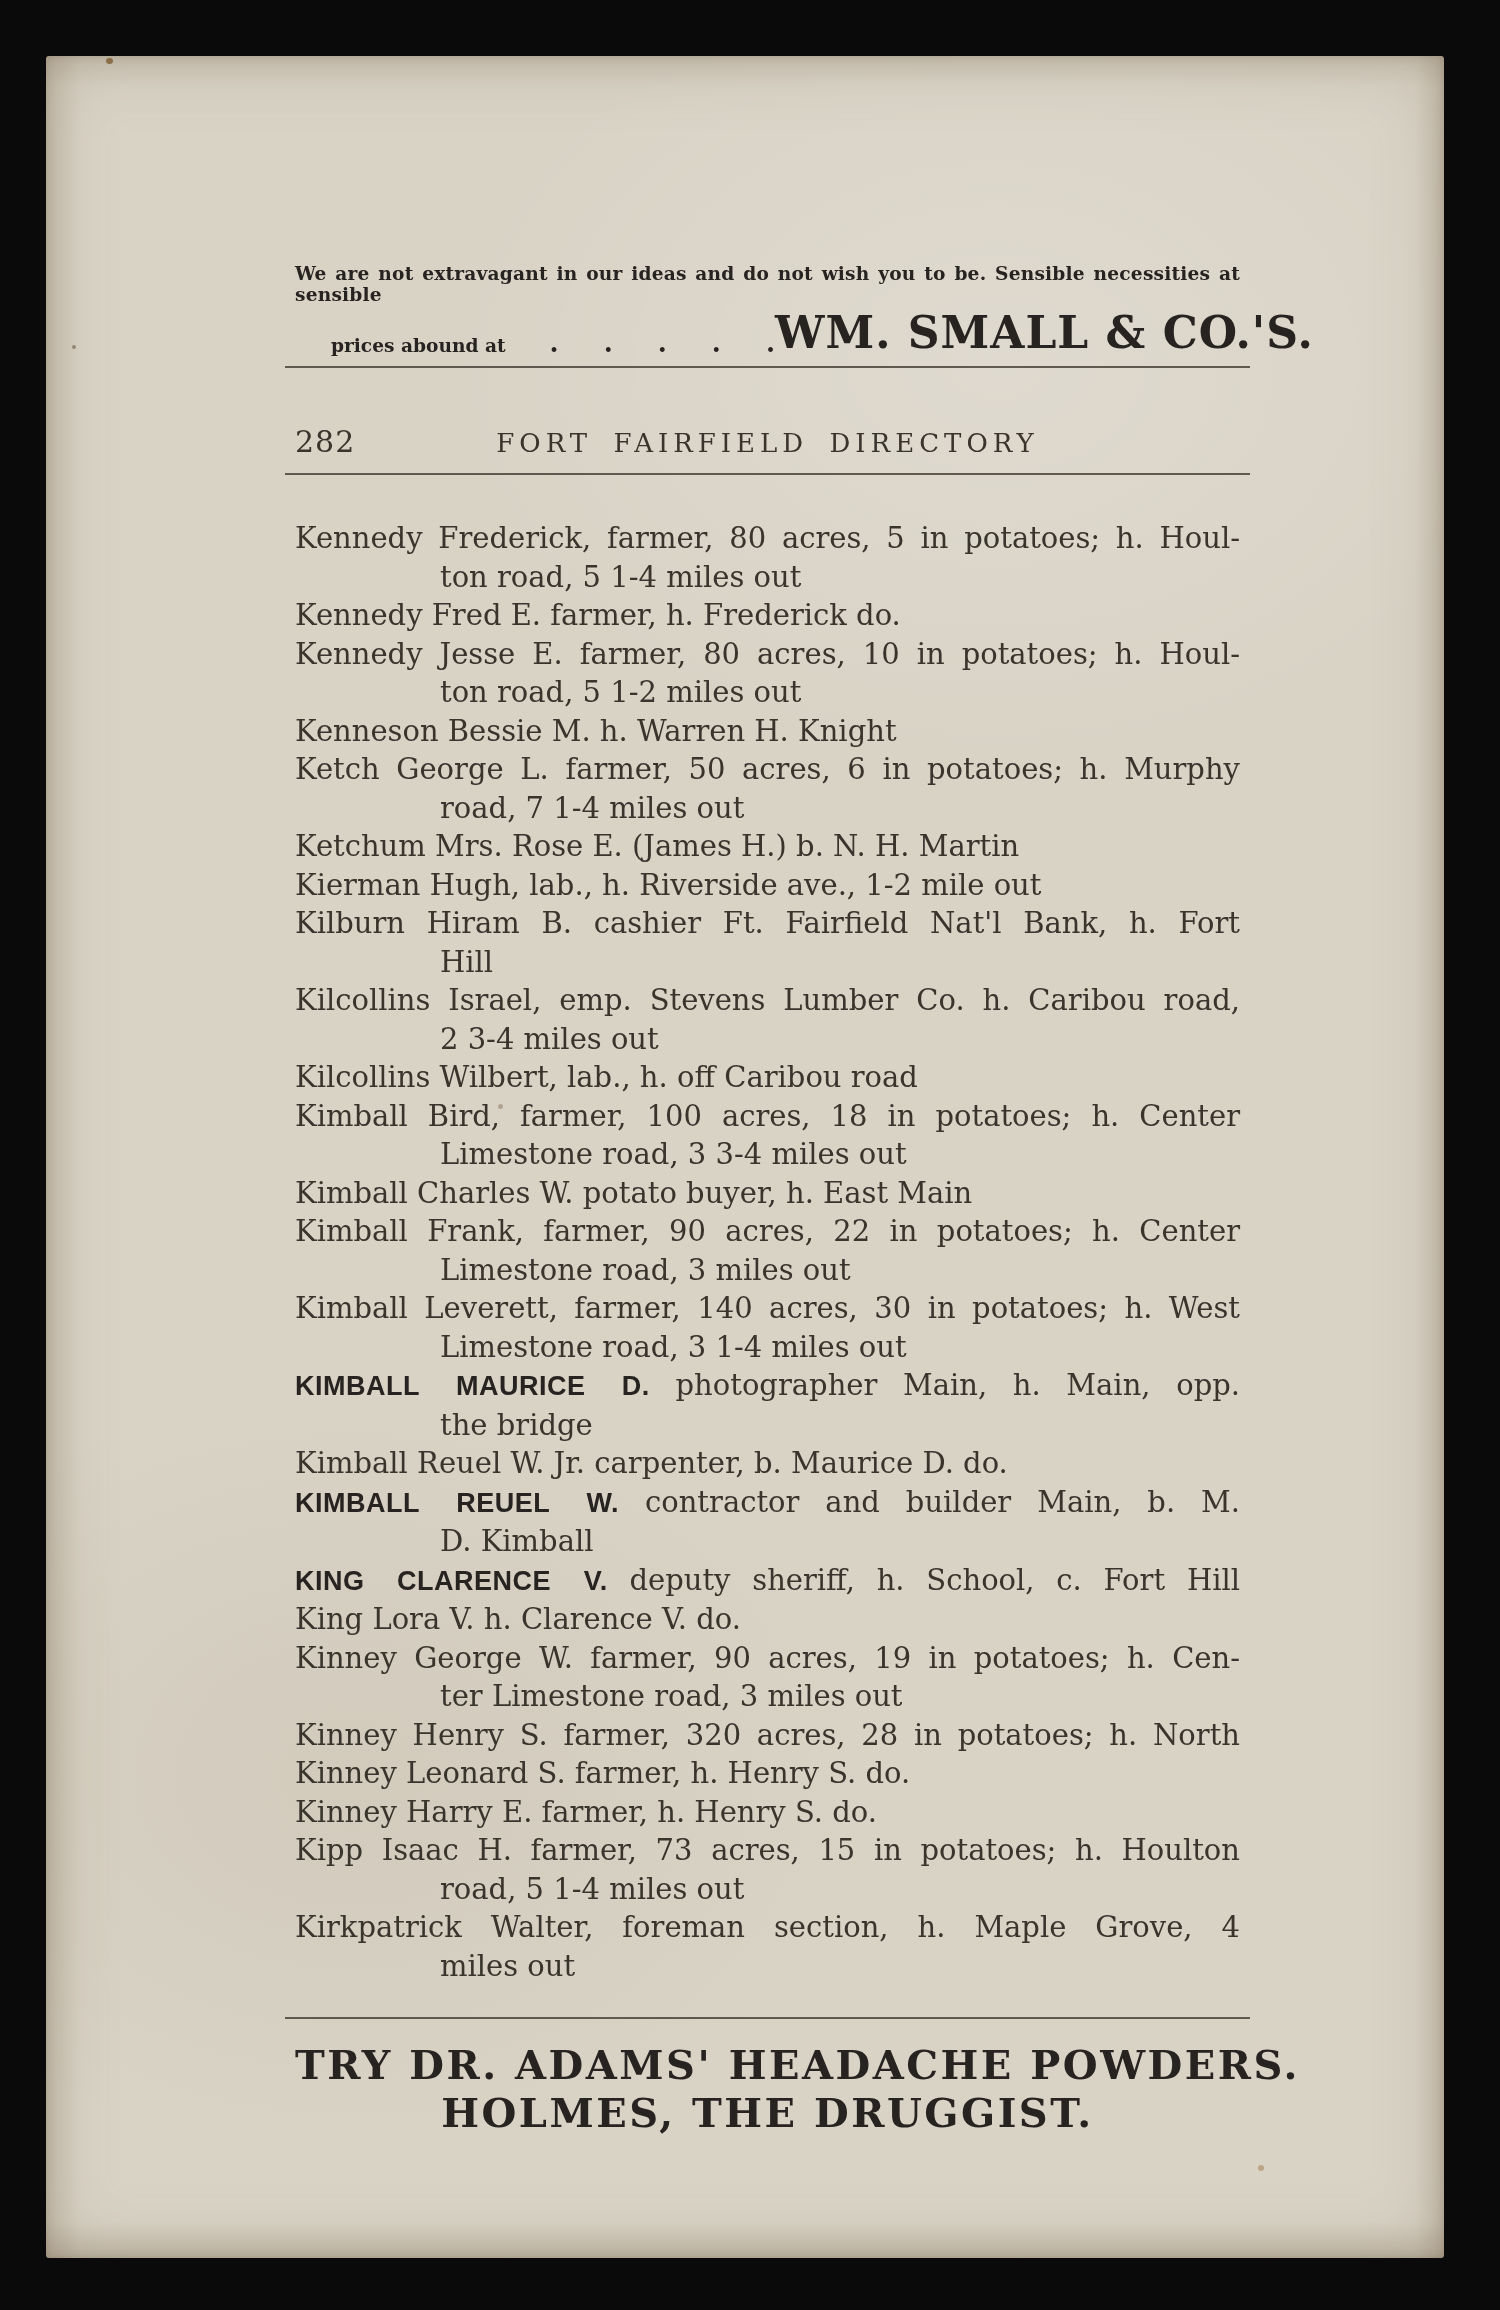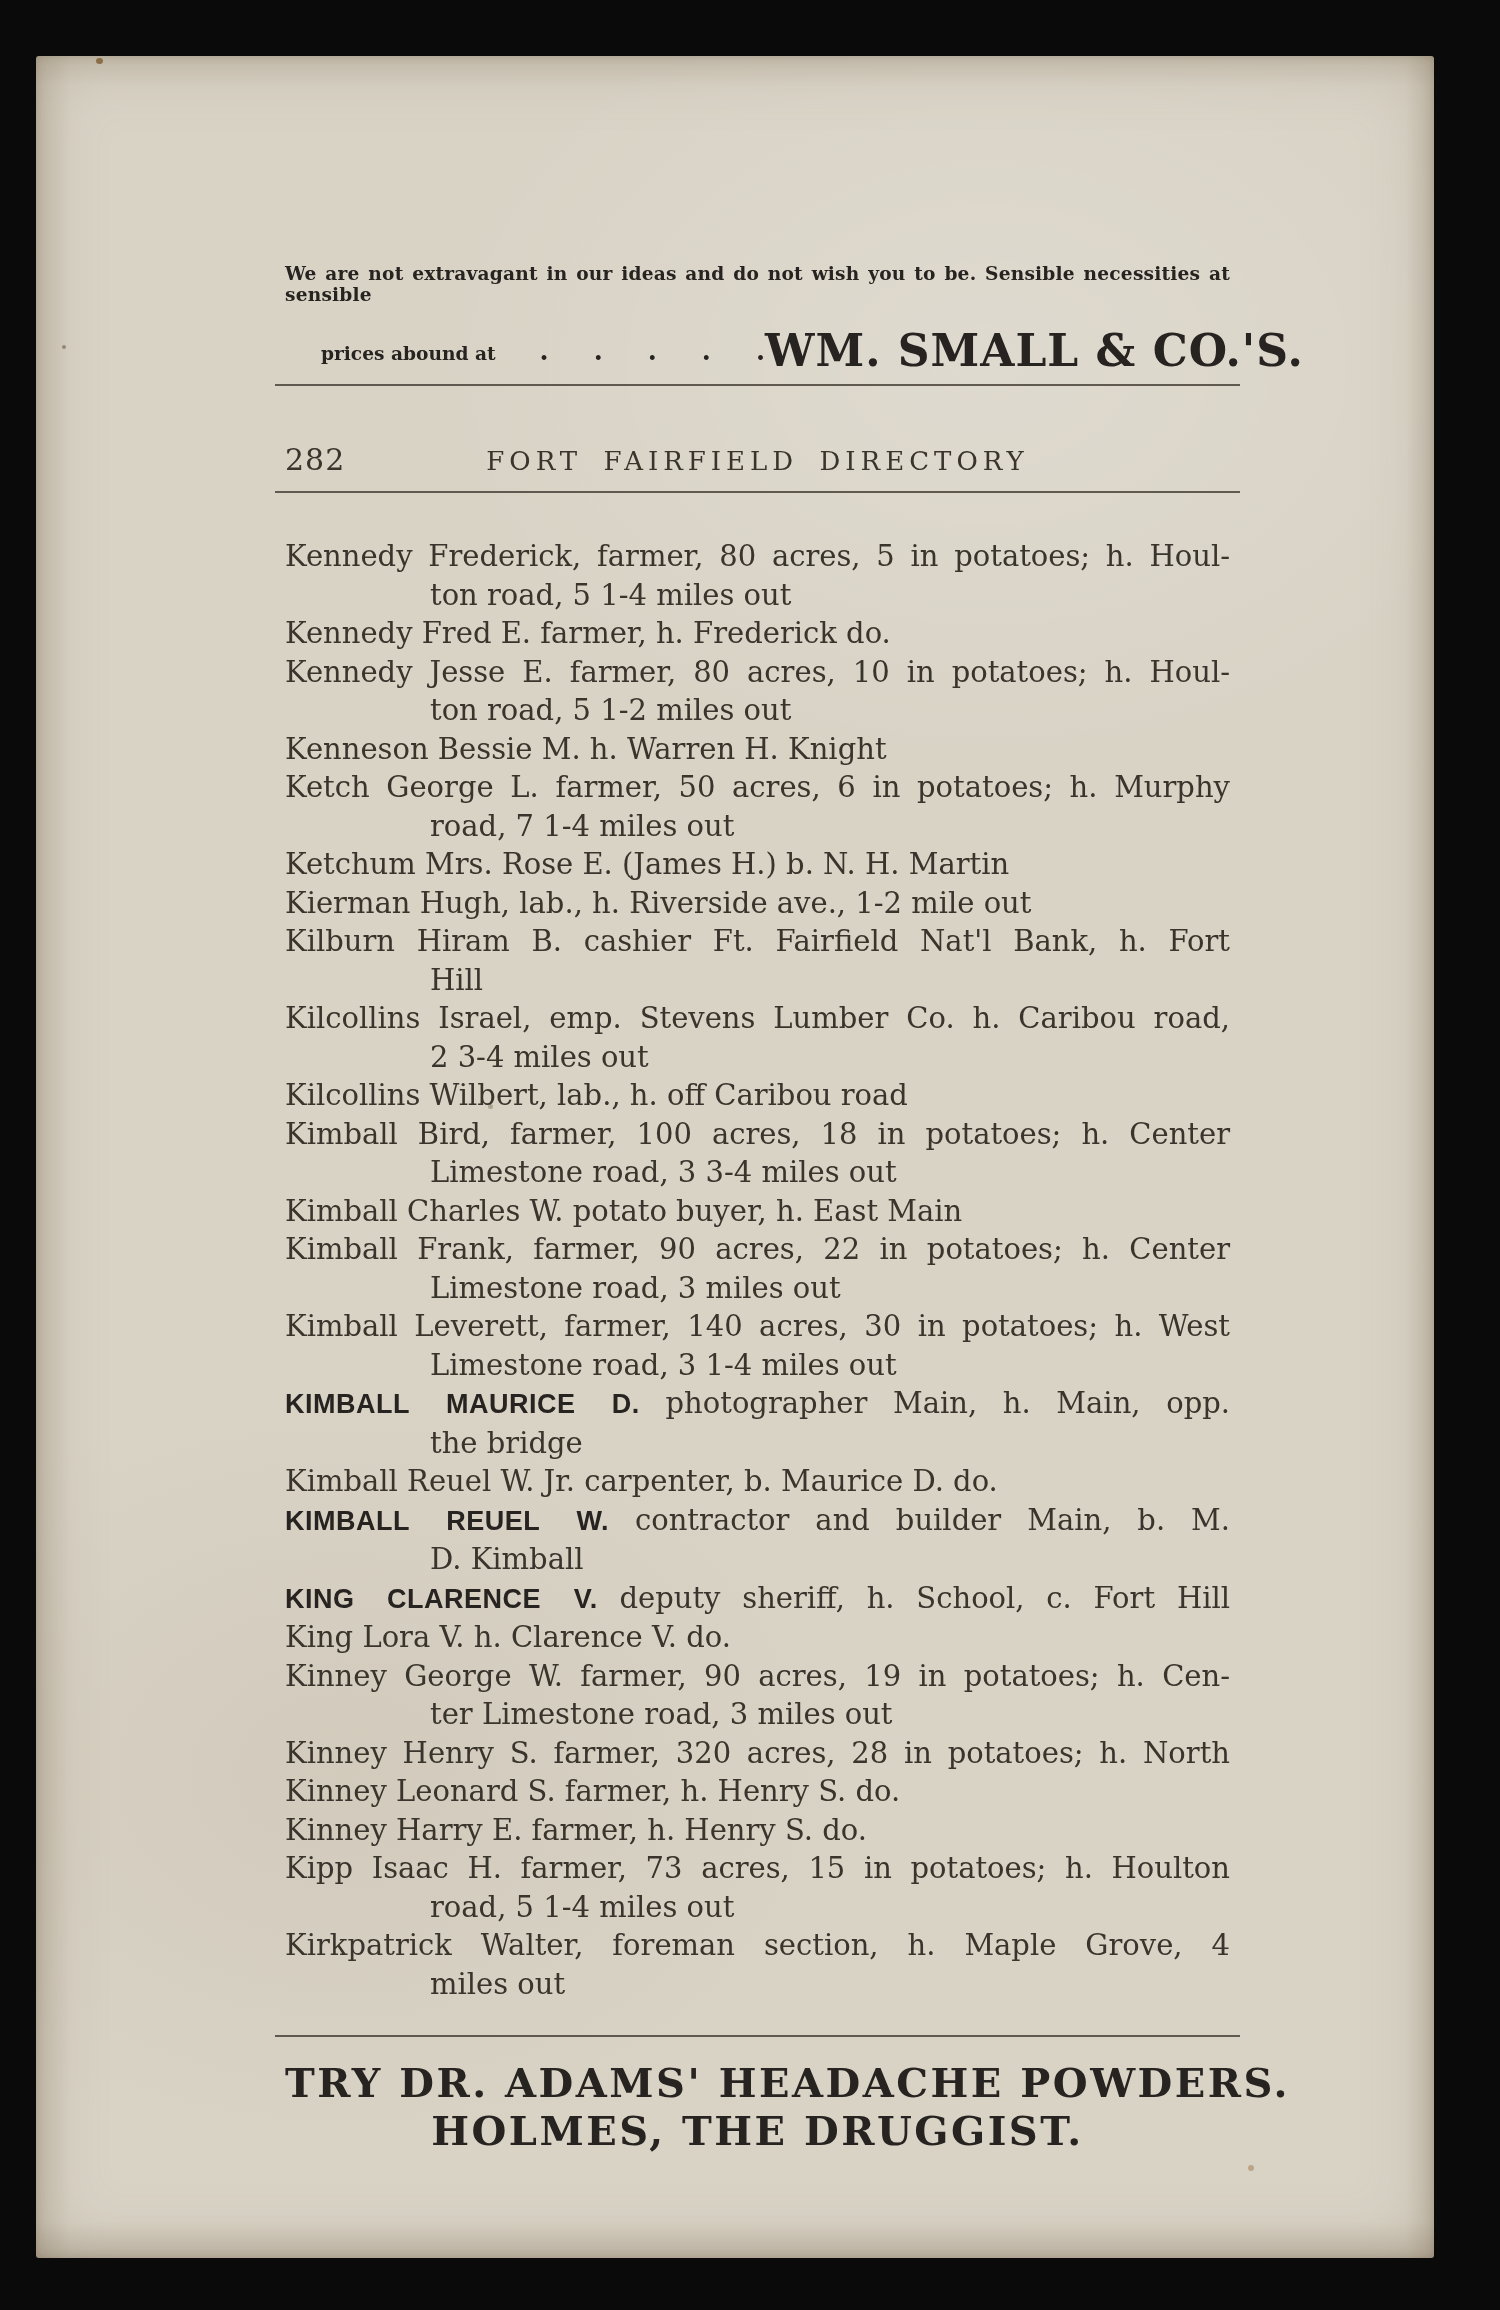--- a/index.html
+++ b/index.html
@@ -9,21 +9,21 @@
     --ink-bold:#272320;
     --rule:#4a4339;
   }
   html,body{margin:0;padding:0;background:var(--background);}
   .stage{
     position:relative;width:1500px;height:2310px;overflow:hidden;
     background:var(--background);
     font-family:"DejaVu Serif","Liberation Serif",serif;
   }
   .paper{
-    position:absolute;left:36px;top:56px;width:1398px;height:2202px;
+    position:absolute;left:46px;top:56px;width:1398px;height:2202px;
     border-radius:3px;
     background:
       linear-gradient(90deg, rgba(95,75,48,.13), rgba(95,75,48,0) 34px),
       linear-gradient(270deg, rgba(95,75,48,.15), rgba(95,75,48,0) 28px),
       linear-gradient(0deg, rgba(95,75,48,.17), rgba(95,75,48,0) 36px),
       linear-gradient(180deg, rgba(95,75,48,.10), rgba(95,75,48,0) 30px),
       radial-gradient(ellipse 900px 650px at 68% 14%, rgba(255,255,255,.16), rgba(255,255,255,0) 62%),
       radial-gradient(ellipse 750px 560px at 22% 78%, rgba(120,95,60,.07), rgba(120,95,60,0) 70%),
       var(--paper);
     box-shadow: inset 0 0 70px rgba(110,90,60,.26), inset 0 0 9px rgba(90,70,45,.22);
@@ -32,22 +32,22 @@
     position:relative;box-sizing:border-box;height:100%;
     padding:207px 204px 0 249px;color:var(--ink);
   }
   
   .topad-line1{
     width:945px;font-weight:bold;font-size:18.6px;letter-spacing:.2px;
     text-align:justify;text-align-last:justify;color:var(--ink-bold);
     white-space:normal;
   }
   .topad-line2{
-    display:flex;align-items:center;justify-content:space-between;
-    margin-top:20px;color:var(--ink-bold);width:945px;
+    display:flex;align-items:flex-end;justify-content:space-between;
+    margin-top:2px;color:var(--ink-bold);width:945px;
   }
   .topad-left{display:flex;align-items:baseline;}
   .topad-prices{font-weight:bold;font-size:18.6px;margin-left:36px;white-space:nowrap;}
   .dots{font-weight:bold;font-size:26px;word-spacing:36px;margin-left:44px;white-space:nowrap;}
   .topad-big{font-weight:bold;font-size:44px;letter-spacing:1px;white-space:nowrap;}
   
   .hrule{border-top:2px solid var(--rule);width:965px;margin-left:-10px;opacity:.85;height:0;}
   .rule1{margin-top:8px;}
   .rule2{margin-top:14px;}
   .footer-rule{margin-top:32px;}

